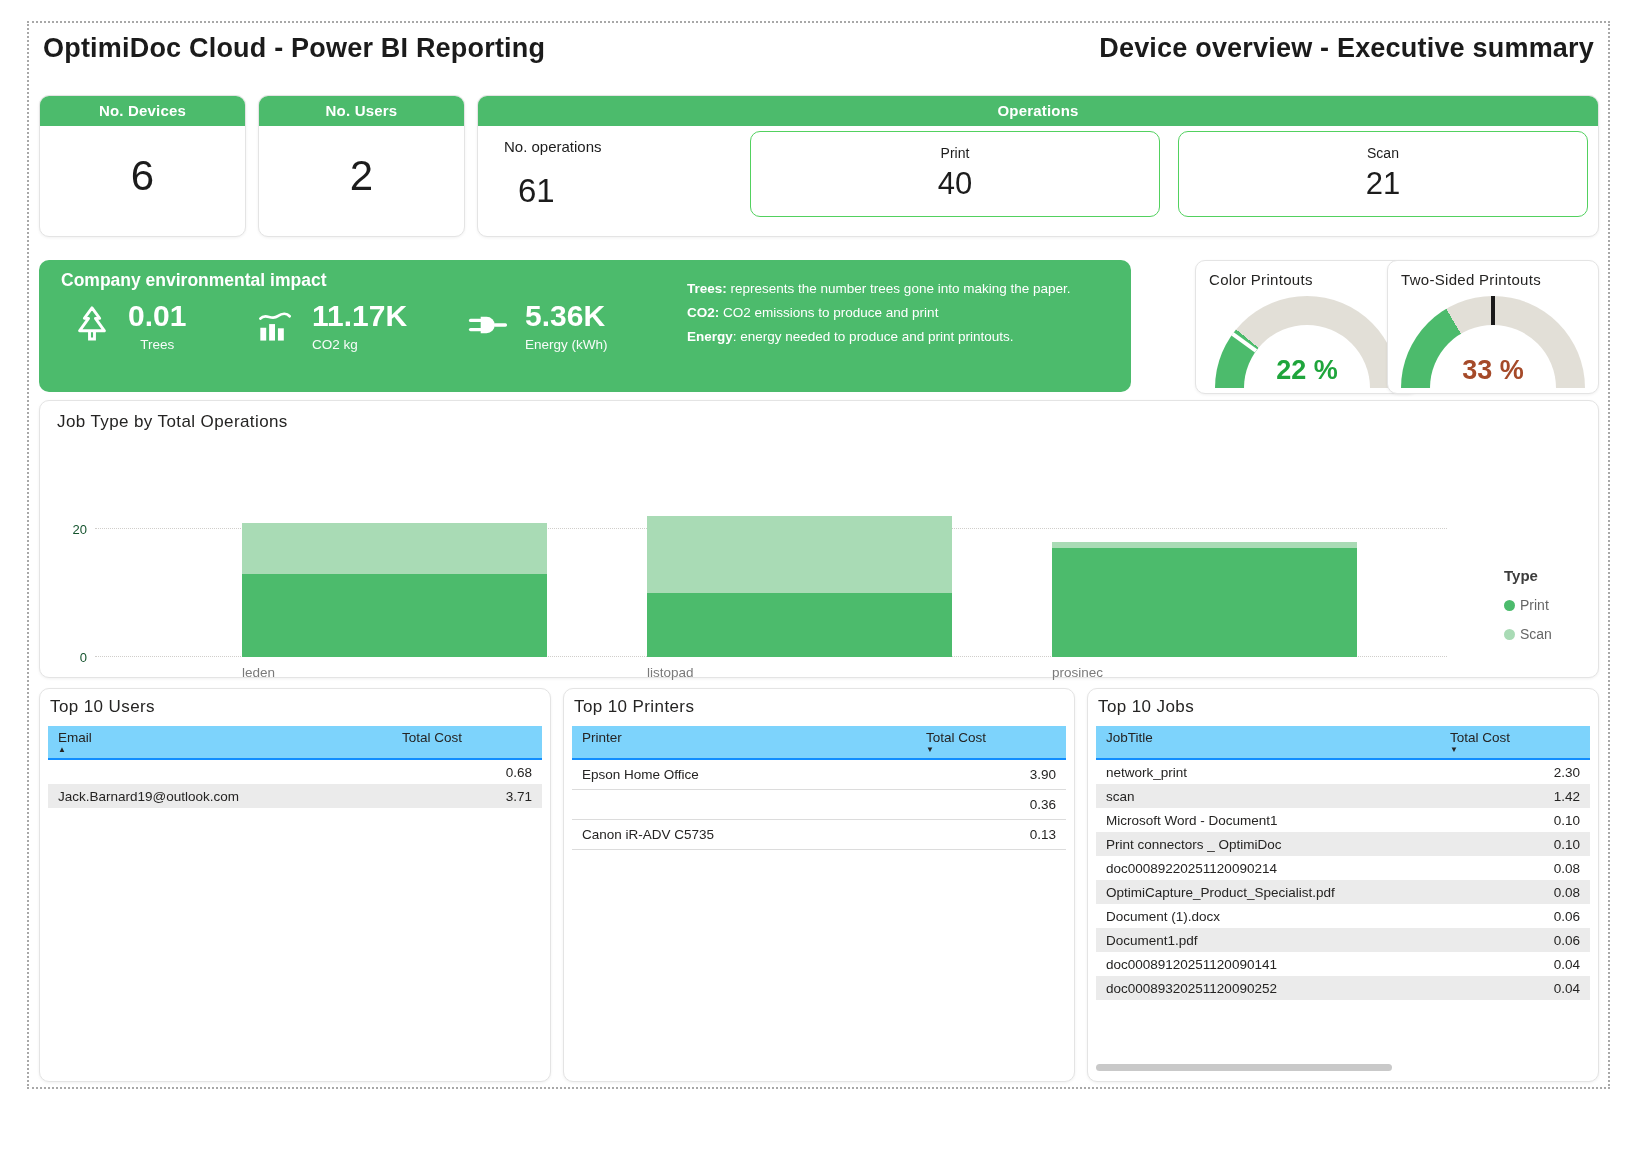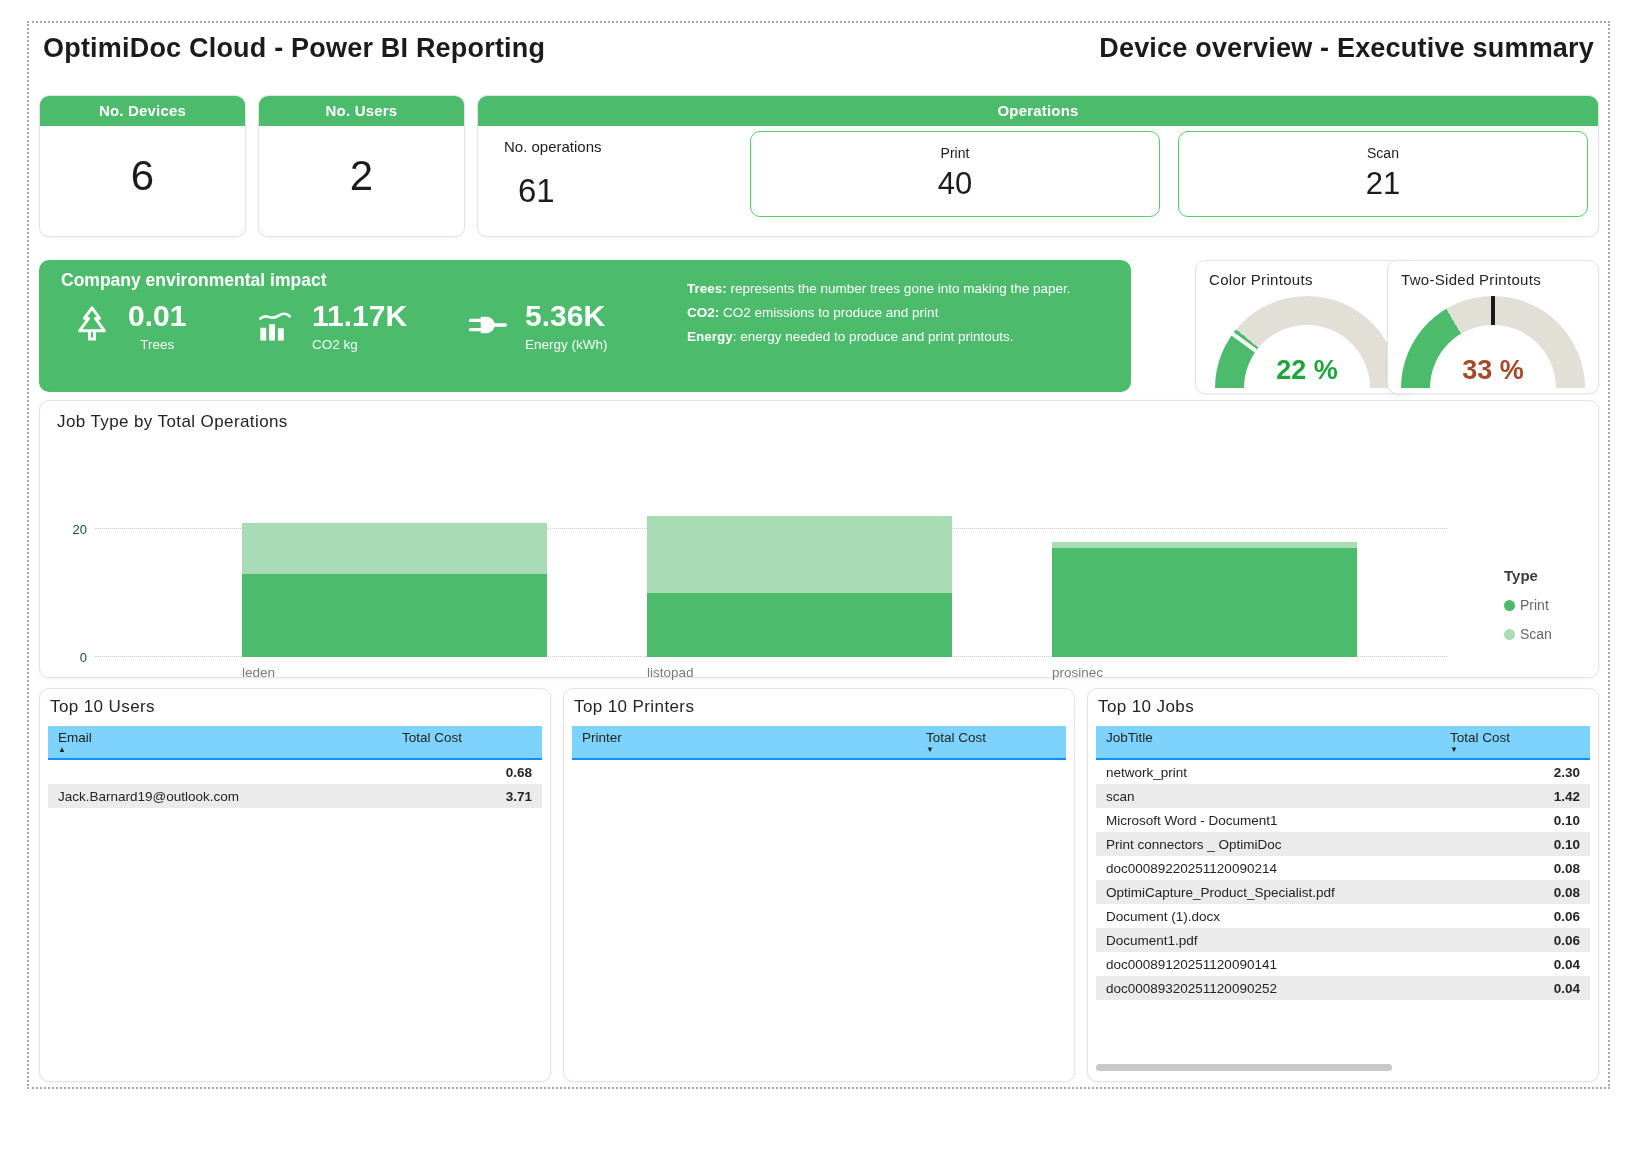--- a/index.html
+++ b/index.html
@@ -64,21 +64,21 @@
   .t-head{display:flex;background:#7dd3fc;border-bottom:2px solid #118DFF;height:34px;box-sizing:border-box;}
   .t-hcell{padding:4px 0 0 10px;font-size:13.5px;color:#252423;cursor:pointer;box-sizing:border-box;}
   .t-hcell:first-child{flex:1;}
   .t-hcell.t-num{width:150px;}
   .t-sort{font-size:8px;line-height:9px;color:#252423;height:9px;}
   .t-row{display:flex;height:24px;align-items:center;font-size:13.5px;color:#252423;}
   .t-row.t-zebra{background:#EBEBEB;}
   .t-row.t-lined{height:30px;border-bottom:1px solid #DCDCDC;box-sizing:border-box;}
   .t-cell{box-sizing:border-box;}
   .t-cell:first-child{flex:1;padding-left:10px;white-space:nowrap;overflow:hidden;}
-  .t-cell.t-num{width:150px;text-align:right;padding-right:10px;font-weight:bold;}
+  .t-cell.t-num{width:150px;text-align:right;padding-right:10px;}
   .t-scroll{position:absolute;left:0;top:338px;width:100%;height:8px;}
   .t-thumb{width:60%;height:7px;border-radius:4px;background:#C9C9C9;}
 </style>
 </head>
 <body>
 
 <div class="frame">
 
   <div class="page-title left">OptimiDoc Cloud - Power BI Reporting</div>
   <div class="page-title right">Device overview - Executive summary</div>
@@ -254,20 +254,34 @@
         <div class="t-head">
           <div class="t-hcell">
             <div class="t-hlabel">Printer</div>
             <div class="t-sort"></div>
           </div>
           <div class="t-hcell t-num">
             <div class="t-hlabel">Total Cost</div>
             <div class="t-sort">▼</div>
           </div>
         </div>
+        <div class="t-body">
+          <div class="t-row t-lined">
+            <div class="t-cell">Epson Home Office</div>
+            <div class="t-cell t-num">3.90</div>
+          </div>
+          <div class="t-row t-lined">
+            <div class="t-cell"></div>
+            <div class="t-cell t-num">0.36</div>
+          </div>
+          <div class="t-row t-lined">
+            <div class="t-cell">Canon iR-ADV C5735</div>
+            <div class="t-cell t-num">0.13</div>
+          </div>
+        </div>
       </div>
   </div>
 
   <div class="card tcard" id="t-jobs">
     <div class="tcard-title">Top 10 Jobs</div>
     <div class="tmount">
         <div class="t-head">
           <div class="t-hcell">
             <div class="t-hlabel">JobTitle</div>
             <div class="t-sort"></div>

